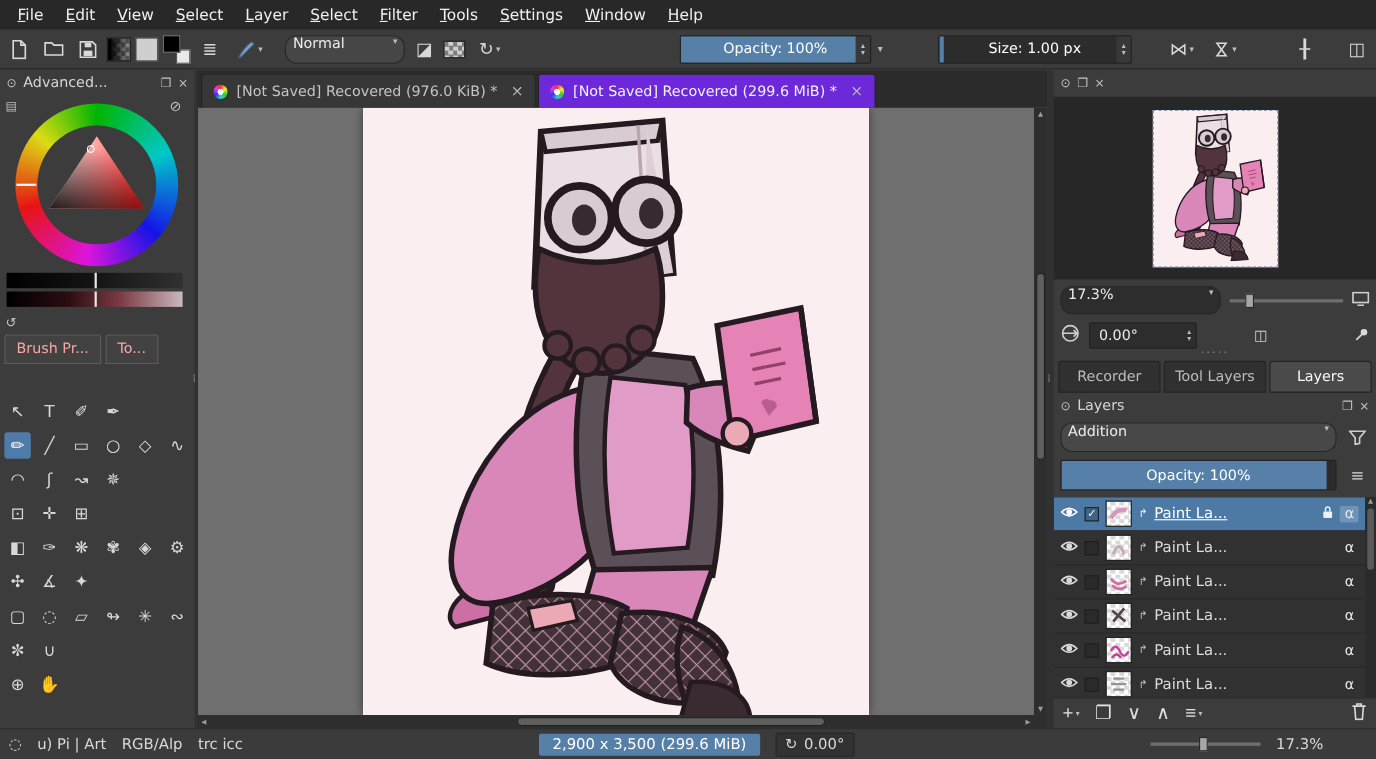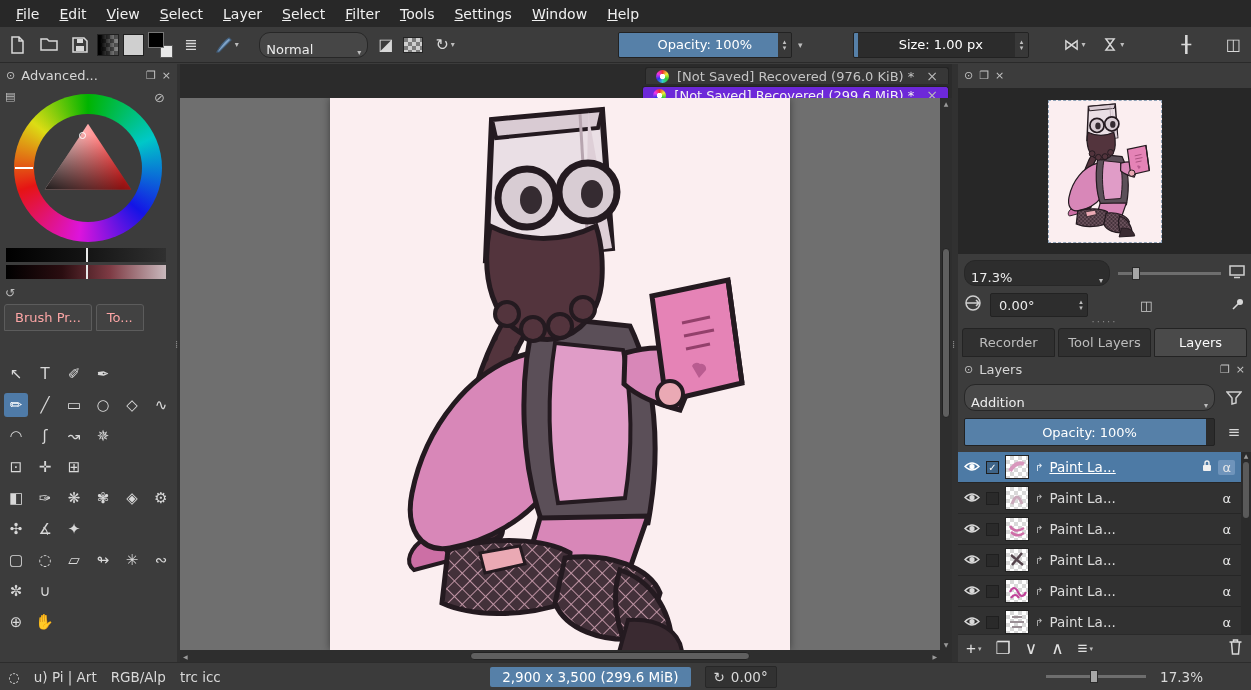--- a/index.html
+++ b/index.html
@@ -23,21 +23,21 @@
   .swatch { width:22px; height:22px; border:1px solid #202020; }
   .swatch.grad { background:
       linear-gradient(to right, #000 10%, rgba(0,0,0,0.15) 90%),
       conic-gradient(#9a9a9a 25%, #5d5d5d 0 50%, #9a9a9a 0 75%, #5d5d5d 0);
       background-size:100% 100%, 8px 8px; }
   .swatch.pat { background:#cfcfcf; }
   .fgbg { position:relative; width:26px; height:26px; }
   .fgbg .back { position:absolute; right:0; bottom:0; width:13px; height:13px; background:#e9e9e9; border:1px solid #555; }
   .fgbg .front { position:absolute; left:0; top:0; width:16px; height:16px; background:#000; border:1px solid #777; }
   .combo { height:26px; background:#464646; border:1px solid #272727; border-radius:11px;
-           display:flex; align-items:flex-end; padding:0 6px; font-size:13px; color:#ececec; gap:6px; }
+           display:flex; align-items:flex-start; padding:0 6px; font-size:13px; color:#ececec; gap:6px; }
   .combo.blend { width:112px; margin-left:10px; }
   .combo .grow { flex:1; }
   .alpha-check { width:20px; height:16px; border:1px solid #242424;
       background: conic-gradient(#cfcfcf 25%, #7c7c7c 0 50%, #cfcfcf 0 75%, #7c7c7c 0);
       background-size:8px 8px; }
   .kslider { position:relative; height:26px; background:#2c2c2c; border:1px solid #222; border-radius:2px;
              display:flex; align-items:center; justify-content:center; overflow:hidden; }
   .kslider .fill { position:absolute; left:0; top:0; bottom:0; background:#5680a8; }
   .kslider .lab { position:relative; z-index:1; font-size:13px; color:#fff; }
   .kslider .spin { position:absolute; right:0; top:0; bottom:0; width:13px; background:#383838;
@@ -80,21 +80,21 @@
   .trow { display:flex; gap:5px; padding-left:4px; height:31px; align-items:center; }
   .tool { width:24px; height:24px; display:flex; align-items:center; justify-content:center;
           font-size:15px; color:#d8d8d8; border-radius:3px; cursor:default; }
   .tool.sel { background:#4f7ba8; color:#fff; }
 
   .vsplit { position:absolute; top:64px; bottom:28px; width:3px; background:#313131; }
   .vsplit .grip { position:absolute; top:46%; left:-2px; font-size:10px; color:#8a8a8a; }
 
   
   .center { position:absolute; left:180px; top:64px; width:772px; bottom:28px; }
-  .tabbar { height:34px; background:#2b2b2b; display:flex; align-items:flex-end; gap:2px; padding:3px 3px 0 3px;flex-direction:column; }
+  .tabbar { height:34px; background:#2b2b2b; display:flex; align-items:flex-end; gap:2px; padding:3px 3px 0 3px; }
   .dtab { height:31px; display:flex; align-items:center; gap:8px; padding:0 10px; font-size:13px;
           background:#373737; color:#c4c4c4; border:1px solid #242424; border-bottom:none; border-radius:3px 3px 0 0; }
   .dtab.active { background:#6d28d9; color:#f2f2f2; }
   .tabdot { width:13px; height:13px; border-radius:50%;
       background: radial-gradient(circle at 50% 50%, #fff 0 2.5px, rgba(255,255,255,0) 3px),
                   conic-gradient(#e33,#ee3,#3c3,#3cc,#33e,#e3e,#e33); }
   .tclose { font-size:14px; color:#b8b8b8; padding-left:4px; }
   .canvas-area { position:absolute; left:0; right:0; top:34px; bottom:0; background:#6f6f6f; overflow:hidden; }
   .canvas { position:absolute; left:150px; top:0; width:460px; height:552px; overflow:hidden;
             box-shadow:0 0 8px rgba(0,0,0,0.45); background:#fbeef0; }

